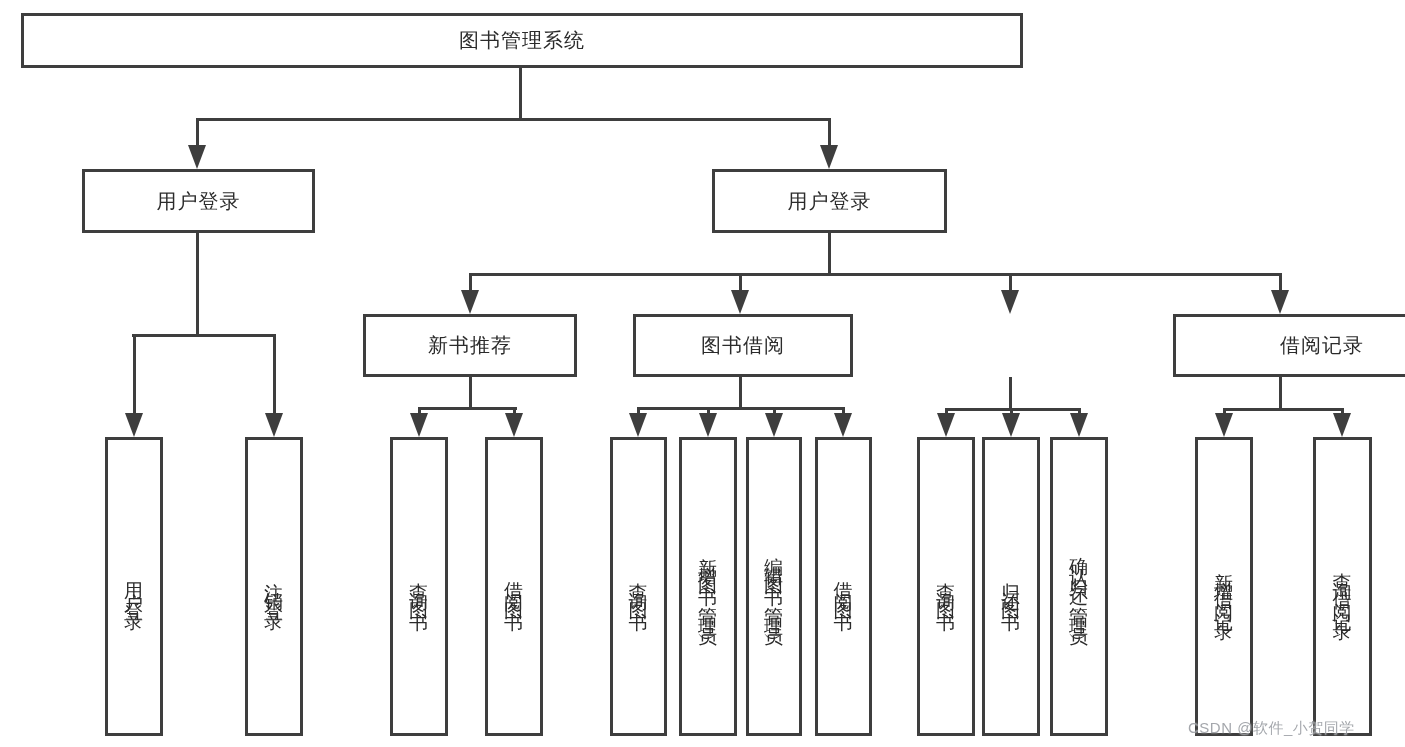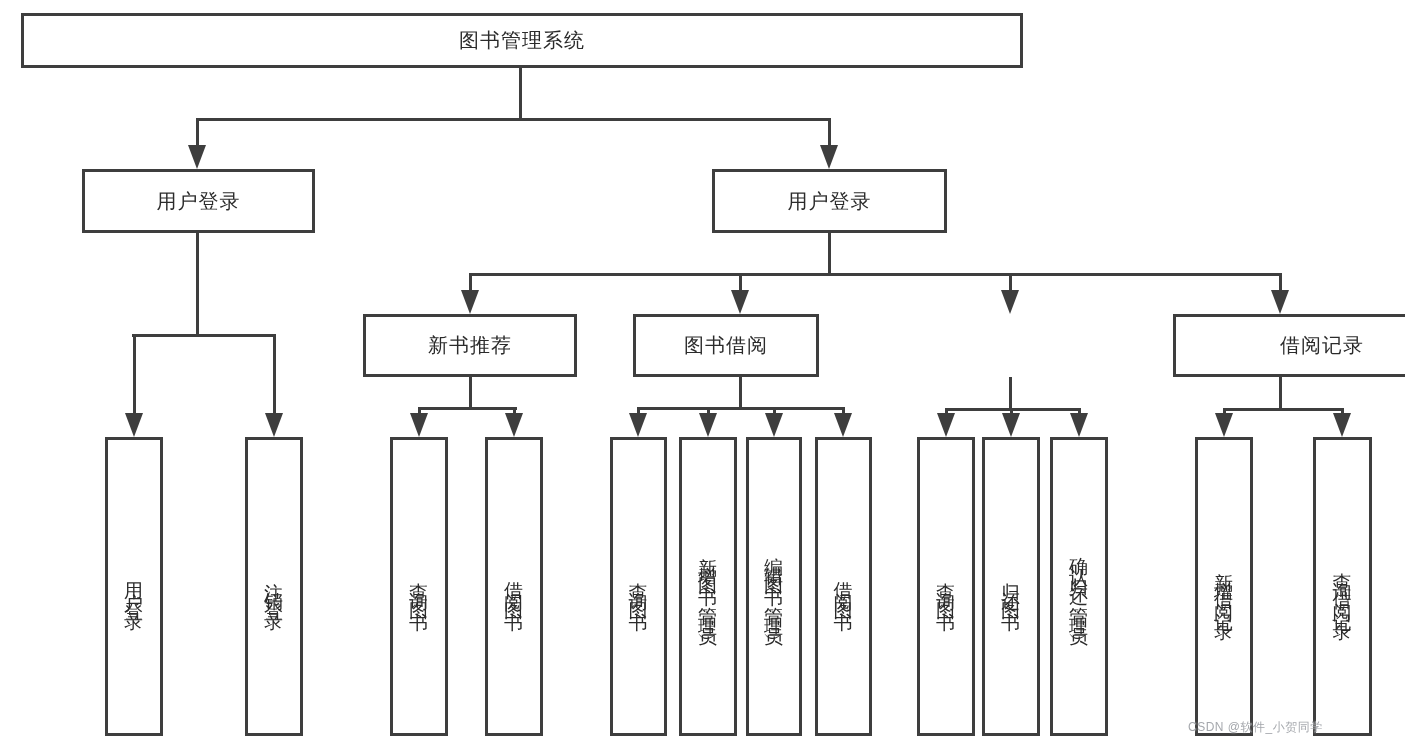--- a/index.html
+++ b/index.html
@@ -22,21 +22,21 @@
     font-size:19px;letter-spacing:10px;line-height:1;white-space:nowrap;
   }
   .vline{position:absolute;width:3px;background:#3e3e3e;}
   .hline{position:absolute;height:3px;background:#3e3e3e;}
   .arrow{
     position:absolute;width:0;height:0;
     border-left:9px solid transparent;border-right:9px solid transparent;
     border-top:24px solid #3e3e3e;
   }
   .watermark{
-    position:absolute;left:1188px;top:719px;font-size:12px;
+    position:absolute;left:1188px;top:719px;font-size:15px;
     color:rgba(148,152,158,0.85);text-shadow:0 0 2px rgba(255,255,255,0.9);
     white-space:nowrap;letter-spacing:0.5px;
   }
 </style>
 </head>
 <body>
 
 <div id="stage">
 
   <div class="box" style="left:21px;top:13px;width:1002px;height:55px;">
@@ -71,21 +71,21 @@
   <div class="vline" style="left:739px;top:273px;height:20px;"></div>
   <div class="arrow" style="left:731px;top:290px;"></div>
   <div class="vline" style="left:1009px;top:273px;height:20px;"></div>
   <div class="arrow" style="left:1001px;top:290px;"></div>
   <div class="vline" style="left:1279px;top:273px;height:20px;"></div>
   <div class="arrow" style="left:1271px;top:290px;"></div>
 
   <div class="box" style="left:363px;top:314px;width:214px;height:63px;text-align:right;">
     <span>新书推荐</span>
   </div>
-  <div class="box" style="left:633px;top:314px;width:186px;height:63px;text-align:right;">
+  <div class="box" style="left:633px;top:314px;width:220px;height:63px;text-align:right;">
     <span>图书借阅</span>
   </div>
   <div class="box" style="left:1173px;top:314px;width:252px;height:63px;padding-left:46px;">
     <span>借阅记录</span>
   </div>
 
   <div class="vline" style="left:469px;top:377px;height:33px;"></div>
   <div class="hline" style="left:418px;top:407px;width:99px;"></div>
   <div class="vline" style="left:418px;top:407px;height:9px;"></div>
   <div class="arrow" style="left:410px;top:413px;"></div>

